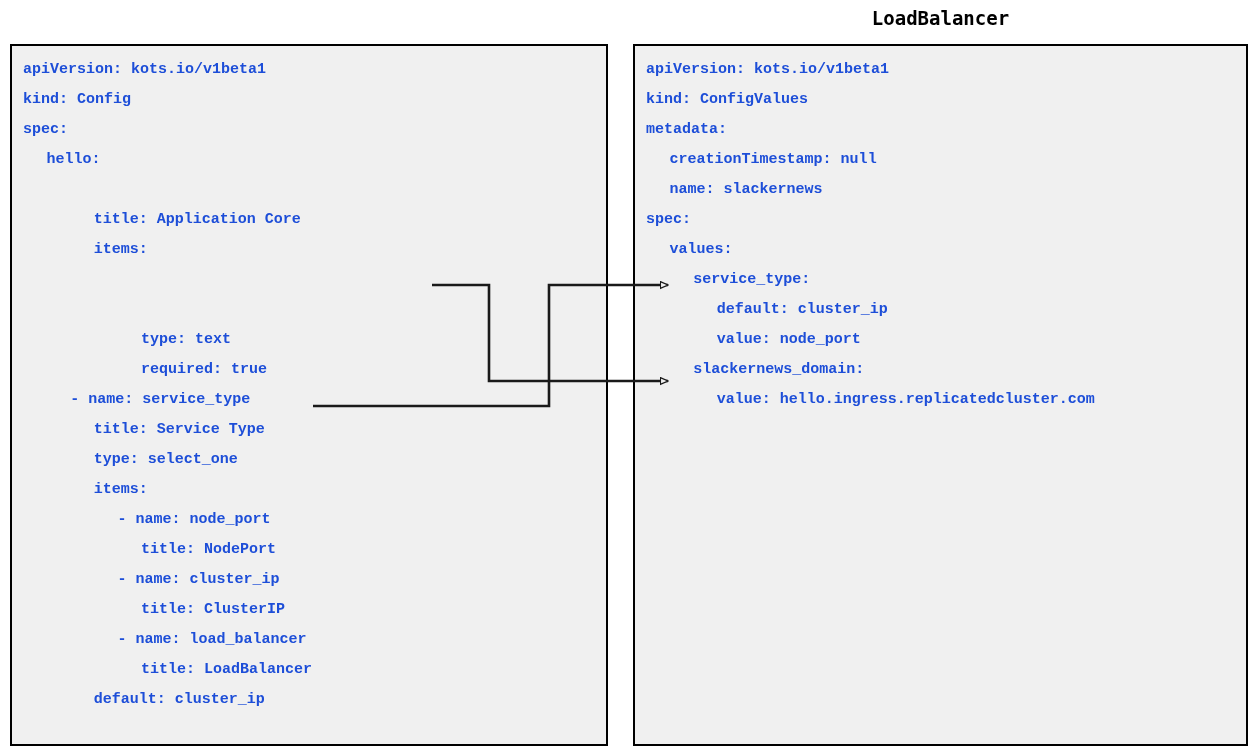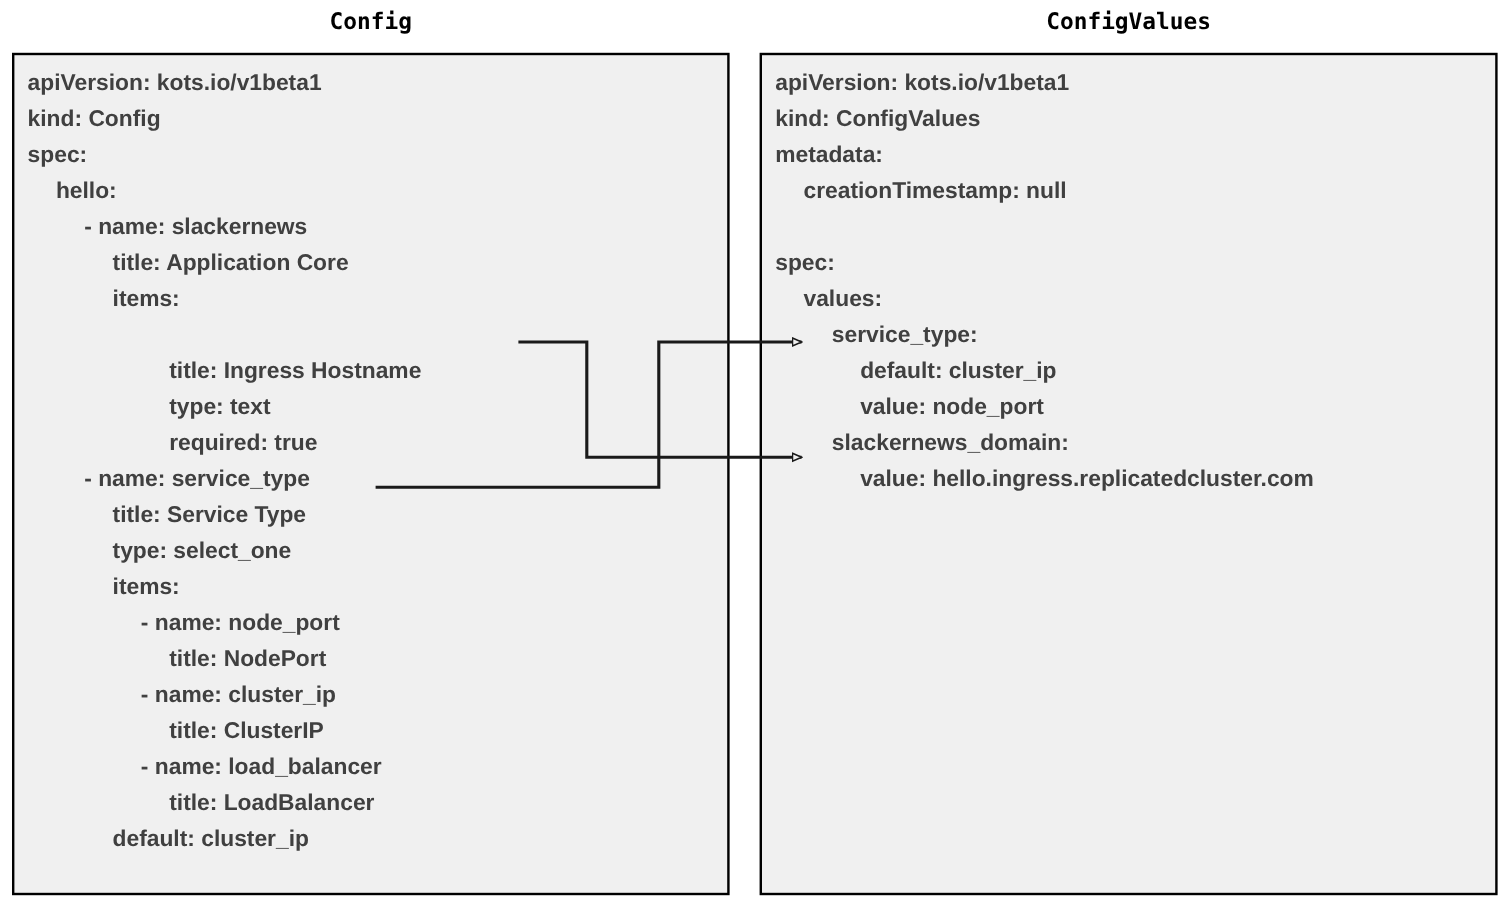--- a/index.html
+++ b/index.html
@@ -26,46 +26,43 @@
   }
   #panel-config{left:10px;top:44px;width:598px;height:702px;}
   #panel-configvalues{left:633px;top:44px;width:615px;height:702px;}
 
   .yaml{
     position:absolute;left:0;top:0;right:0;bottom:0;
     padding:10px 0 0 0;margin:0;
   }
   .yline{
     position:absolute;left:0;
-    font-family:Liberation Sans, sans-serif;
-    font-weight:700;font-size:19px;line-height:20px;
-    color:#404040;white-space:pre;
+    font-family:Liberation Mono, monospace;
+    font-weight:700;font-size:15px;line-height:20px;
+    color:#1d4ed8;white-space:pre;
   }
 
   #wires{position:absolute;left:0;top:0;width:1258px;height:756px;pointer-events:none;}
 </style>
 </head>
 <body>
 
 <div id="stage">
 
-  <div class="panel-title" id="title-config">Config</div>
 
-  <div class="panel-title" id="title-configvalues">ConfigValues</div>
+  <div class="panel-title" id="title-configvalues">LoadBalancer</div>
 
   <div class="panel" id="panel-config">
     <div class="yaml" id="yaml-left">
         <div class="yline" style="top: 14px; left: 11px;">apiVersion: kots.io/v1beta1</div>
         <div class="yline" style="top: 44px; left: 11px;">kind: Config</div>
         <div class="yline" style="top: 74px; left: 11px;">spec:</div>
         <div class="yline" style="top: 104px; left: 34.6px;">hello:</div>
-        <div class="yline" style="top: 134px; left: 58.2px;">- name: slackernews</div>
         <div class="yline" style="top: 164px; left: 81.8px; text-align: right;">title: Application Core</div>
         <div class="yline" style="top: 194px; left: 81.8px;">items:</div>
-        <div class="yline" style="top: 254px; left: 129px;">title: Ingress Hostname</div>
         <div class="yline" style="top: 284px; left: 129px;">type: text</div>
         <div class="yline" style="top: 314px; left: 129px;">required: true</div>
         <div class="yline" style="top: 344px; left: 58.2px; text-align: right;">- name: service_type</div>
         <div class="yline" style="top: 374px; left: 81.8px;">title: Service Type</div>
         <div class="yline" style="top: 404px; left: 81.8px;">type: select_one</div>
         <div class="yline" style="top: 434px; left: 81.8px;">items:</div>
         <div class="yline" style="top: 464px; left: 105.4px;">- name: node_port</div>
         <div class="yline" style="top: 494px; left: 129px;">title: NodePort</div>
         <div class="yline" style="top: 524px; left: 105.4px;">- name: cluster_ip</div>
         <div class="yline" style="top: 554px; left: 129px;">title: ClusterIP</div>
@@ -74,20 +71,21 @@
         <div class="yline" style="top: 644px; left: 81.8px;">default: cluster_ip</div>
       </div>
   </div>
 
   <div class="panel" id="panel-configvalues">
     <div class="yaml" id="yaml-right">
         <div class="yline" style="top: 14px; left: 11px;">apiVersion: kots.io/v1beta1</div>
         <div class="yline" style="top: 44px; left: 11px;">kind: ConfigValues</div>
         <div class="yline" style="top: 74px; left: 11px;">metadata:</div>
         <div class="yline" style="top: 104px; left: 34.6px;">creationTimestamp: null</div>
+        <div class="yline" style="top: 134px; left: 34.6px;">name: slackernews</div>
         <div class="yline" style="top: 164px; left: 11px;">spec:</div>
         <div class="yline" style="top: 194px; left: 34.6px;">values:</div>
         <div class="yline" style="top: 224px; left: 58.2px;">service_type:</div>
         <div class="yline" style="top: 254px; left: 81.8px;">default: cluster_ip</div>
         <div class="yline" style="top: 284px; left: 81.8px;">value: node_port</div>
         <div class="yline" style="top: 344px; left: 81.8px;">value: hello.ingress.replicatedcluster.com</div>
         <div class="yline" style="top: 314px; left: 58.2px;">slackernews_domain:</div>
       </div>
   </div>
 

